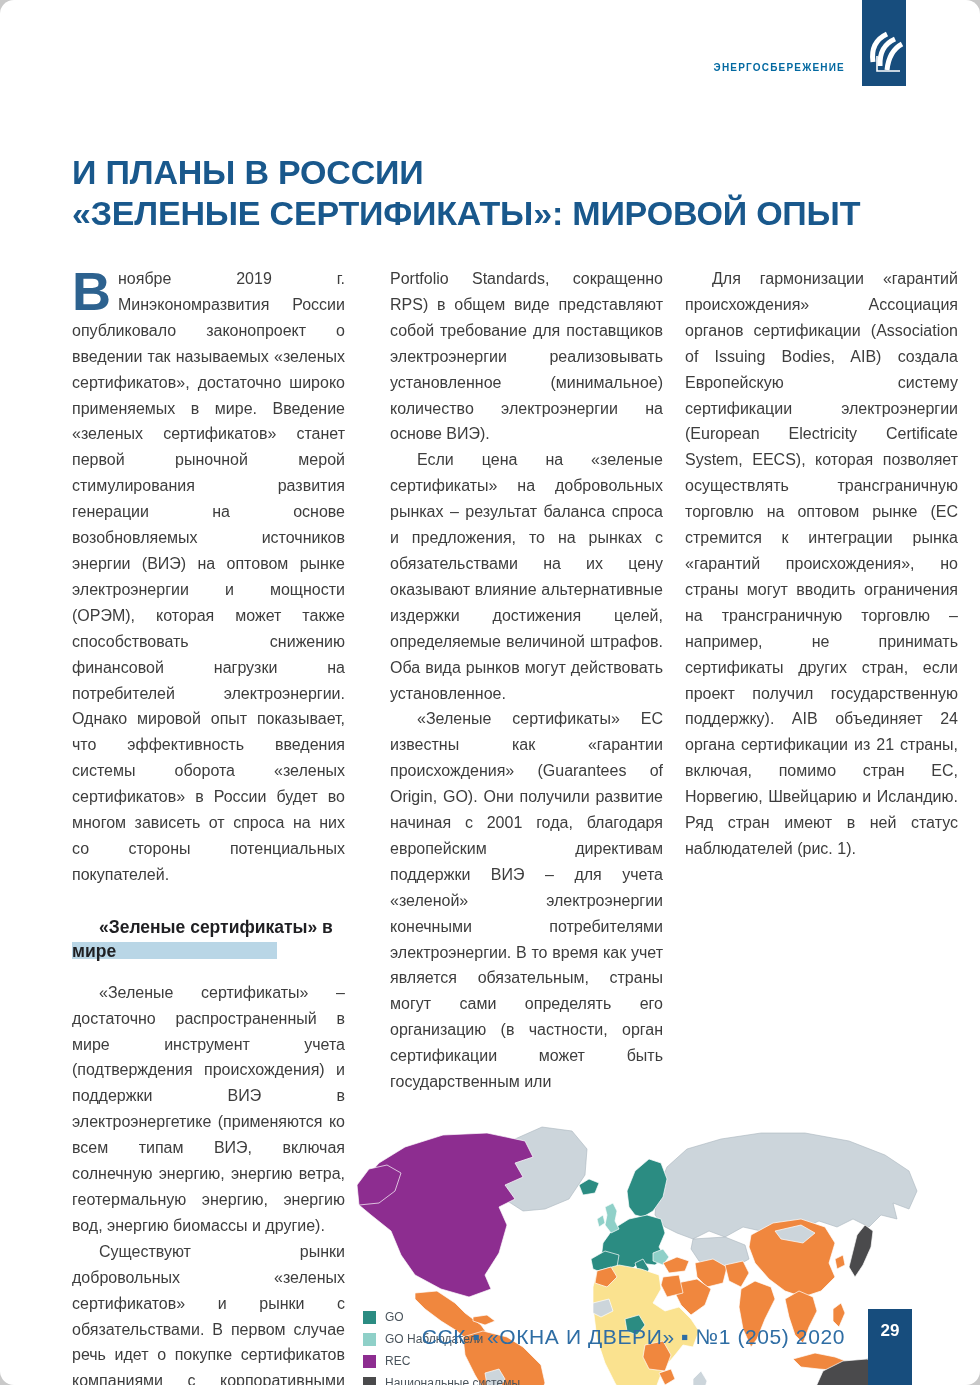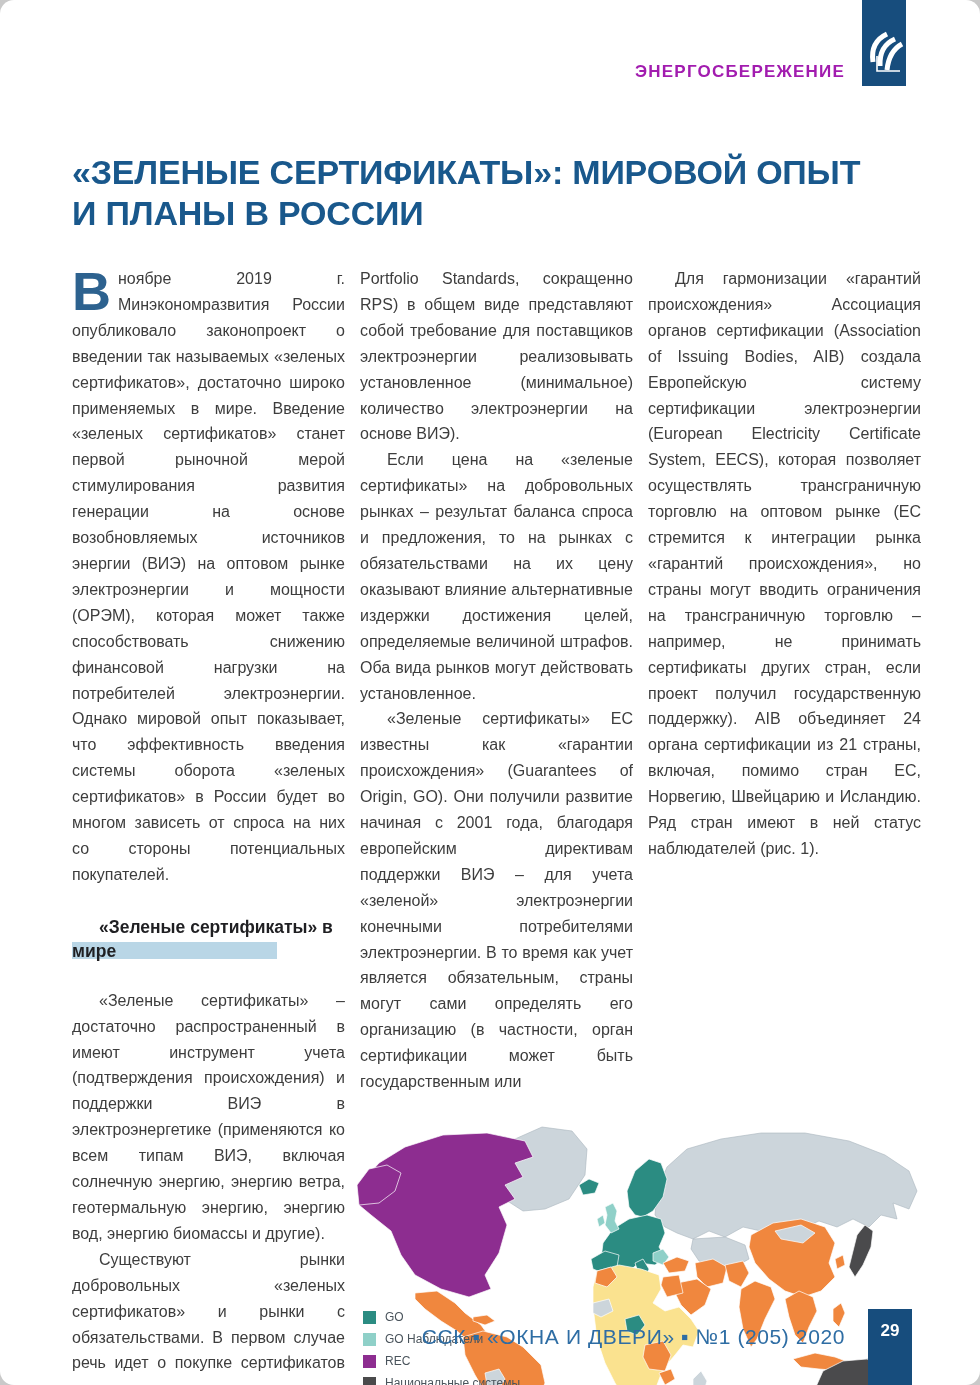--- a/index.html
+++ b/index.html
@@ -4,21 +4,21 @@
 <style>
   html,body { margin:0; padding:0; background:#c9c9c9; }
   .page {
     position:relative; width:980px; height:1385px; margin:0 auto;
     background:#ffffff; border-radius:14px; overflow:hidden;
     font-family:"Liberation Sans", sans-serif;
   }
   
   .header-label {
     position:absolute; top:62px; right:135px;
-    color:#a21caf; font-weight:bold; font-size:17px; letter-spacing:1.2px;
+    color:#0369a1; font-weight:bold; font-size:10px; letter-spacing:1.2px;
   }
   .logo-box {
     position:absolute; top:0; right:74px; width:44px; height:86px;
     background:#174d7d;
   }
   
   .title {
     position:absolute; left:72px; top:152px; width:860px;
     color:#19588c; font-weight:bold; font-size:34px; line-height:41px;
     letter-spacing:-0.2px;
@@ -26,21 +26,21 @@
   
   .content { position:absolute; left:72px; top:266px; width:856px; display:flex; gap:15px; }
   .col { width:273px; flex:none; font-size:16px; line-height:25.9px; color:#3d3d3d; text-align:justify; }
   .col p { margin:0; }
   .col p.indent { text-indent:27px; }
   .dropcap {
     float:left; font-size:54px; line-height:46px; padding:2px 7px 0 0;
     color:#2d628f; font-weight:bold;
   }
   h2.section-head {
-    position:relative; margin:27px 0 25px 0; font-size:17.5px; line-height:24px;
+    position:relative; margin:27px 0 17px 0; font-size:17.5px; line-height:24px;
     color:#1f1f22; font-weight:bold; text-indent:27px; text-align:left;
   }
   h2.section-head .hl {
     position:absolute; left:0; top:27px; width:205px; height:17px;
     background:#b9d6e6; z-index:0;
   }
   h2.section-head .head-text { position:relative; z-index:1; }
   
   .map-figure { margin-top:12px; width:578px; margin-left:-3px; }
   .map-wrap { position:relative; width:578px; height:350px; }
@@ -69,38 +69,38 @@
   <div class="logo-box">
     <svg width="44" height="86" viewBox="0 0 44 86">
       <path d="M11,62 Q8,42 25,34" stroke="#ffffff" stroke-width="5" fill="none"></path>
       <path d="M18,66 Q17,46 33,39" stroke="#ffffff" stroke-width="5" fill="none"></path>
       <path d="M25,70 Q27,51 40,44" stroke="#ffffff" stroke-width="5" fill="none"></path>
       <path d="M15,56 L15,71 L38,71" stroke="#ffffff" stroke-width="1.6" fill="none"></path>
     </svg>
   </div>
 
   <div class="title">
+    <div>И ПЛАНЫ В РОССИИ</div>
     <div>«ЗЕЛЕНЫЕ СЕРТИФИКАТЫ»: МИРОВОЙ ОПЫТ</div>
-    <div>И ПЛАНЫ В РОССИИ</div>
   </div>
 
   <div class="content">
 
     <div class="col">
       <p><span class="dropcap">В</span><span>ноябре 2019 г. Минэкономразвития России опубликовало законопроект о введении так называемых «зеленых сертификатов», достаточно широко применяемых в мире. Введение «зеленых сертификатов» станет первой рыночной мерой стимулирования развития генерации на основе возобновляемых источников энергии (ВИЭ) на оптовом рынке электроэнергии и мощности (ОРЭМ), которая может также способствовать снижению финансовой нагрузки на потребителей электроэнергии. Однако мировой опыт показывает, что эффективность введения системы оборота «зеленых сертификатов» в России будет во многом зависеть от спроса на них со стороны потенциальных покупателей.</span></p>
       <h2 class="section-head">
         <span class="hl"></span>
         <span class="head-text">«Зеленые сертификаты» в мире</span>
       </h2>
-      <p class="indent">«Зеленые сертификаты» – достаточно распространенный в имеют инструмент учета (подтверждения происхождения) и поддержки ВИЭ в электроэнергетике (применяются ко всем типам ВИЭ, включая солнечную энергию, энергию ветра, геотермальную энергию, энергию вод, энергию биомассы и другие).</p>
+      <p class="indent">«Зеленые сертификаты» – достаточно распространенный в мире инструмент учета (подтверждения происхождения) и поддержки ВИЭ в электроэнергетике (применяются ко всем типам ВИЭ, включая солнечную энергию, энергию ветра, геотермальную энергию, энергию вод, энергию биомассы и другие).</p>
       <p class="indent">Существуют рынки добровольных «зеленых сертификатов» и рынки с обязательствами. В первом случае речь идет о покупке сертификатов компаниями с корпоративными целями по доле ВИЭ в производстве или потреблении энергии для формирования положительного климатического имиджа. Во втором случае – об обязательствах компаний производить или потреблять энергию на основе ВИЭ для подтверждения достижения установленных целей, что может осуществляться в рамках стандартов применения ВИЭ или квот (стандарты применения ВИЭ (Renewable</p>
     </div>
 
     <div>
-      <div style="display:flex; gap:15px;">
+      <div style="display:flex; gap:22px;margin-left:30px;">
         <div class="col">
           <p>Portfolio Standards, сокращенно RPS) в общем виде представляют собой требование для поставщиков электроэнергии реализовывать установленное (минимальное) количество электроэнергии на основе ВИЭ).</p>
           <p class="indent">Если цена на «зеленые сертификаты» на добровольных рынках – результат баланса спроса и предложения, то на рынках с обязательствами на их цену оказывают влияние альтернативные издержки достижения целей, определяемые величиной штрафов. Оба вида рынков могут действовать установленное.</p>
           <p class="indent">«Зеленые сертификаты» ЕС известны как «гарантии происхождения» (Guarantees of Origin, GO). Они получили развитие начиная с 2001 года, благодаря европейским директивам поддержки ВИЭ – для учета «зеленой» электроэнергии конечными потребителями электроэнергии. В то время как учет является обязательным, страны могут сами определять его организацию (в частности, орган сертификации может быть государственным или</p>
         </div>
         <div class="col">
           <p class="indent">Для гармонизации «гарантий происхождения» Ассоциация органов сертификации (Association of Issuing Bodies, AIB) создала Европейскую систему сертификации электроэнергии (European Electricity Certificate System, EECS), которая позволяет осуществлять трансграничную торговлю на оптовом рынке (ЕС стремится к интеграции рынка «гарантий происхождения», но страны могут вводить ограничения на трансграничную торговлю – например, не принимать сертификаты других стран, если проект получил государственную поддержку). AIB объединяет 24 органа сертификации из 21 страны, включая, помимо стран ЕС, Норвегию, Швейцарию и Исландию. Ряд стран имеют в ней статус наблюдателей (рис. 1).</p>
         </div>
       </div>
 

